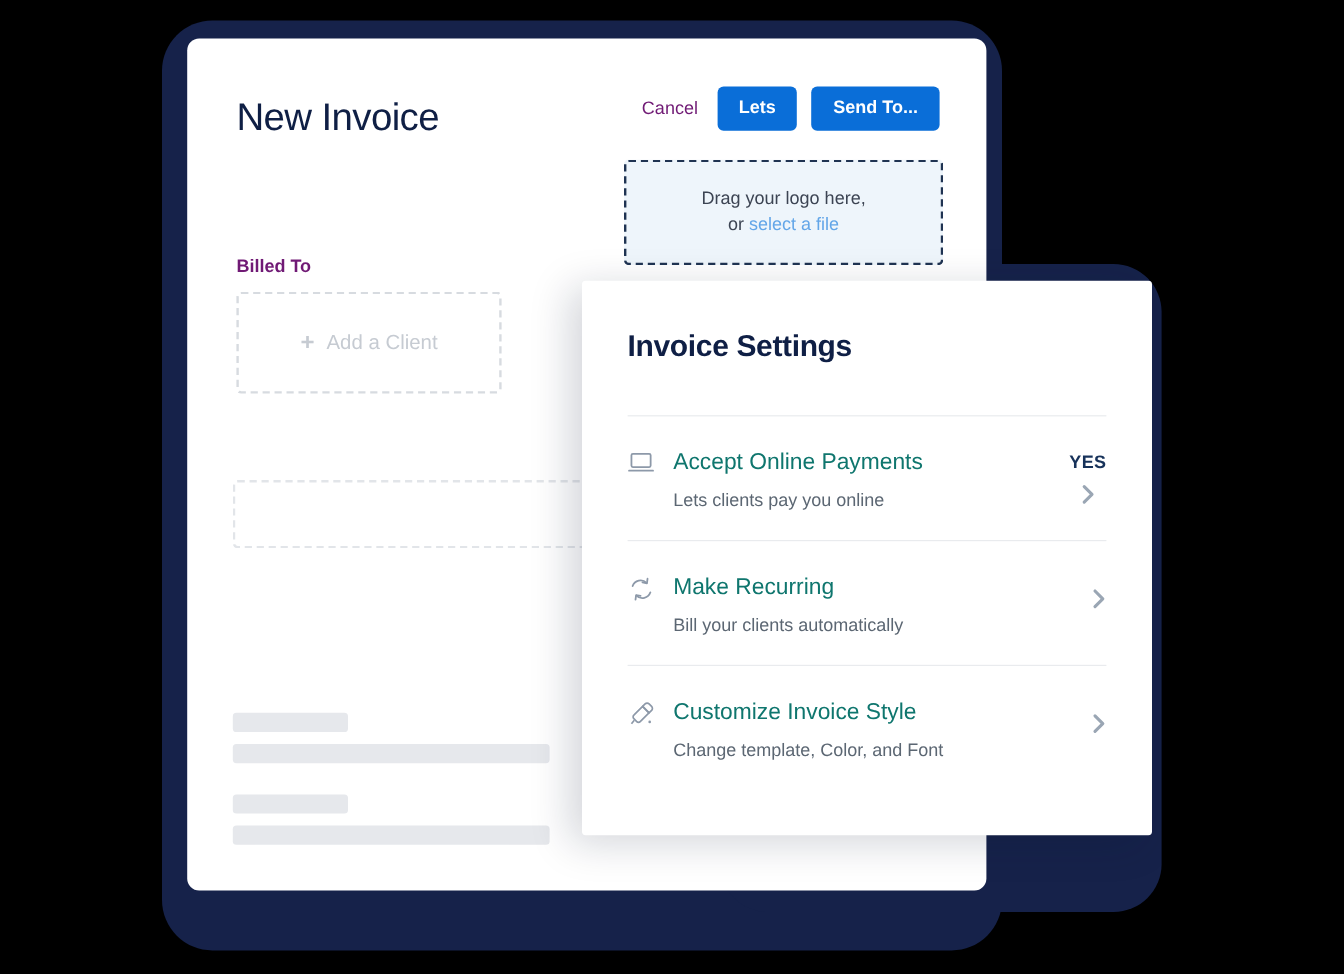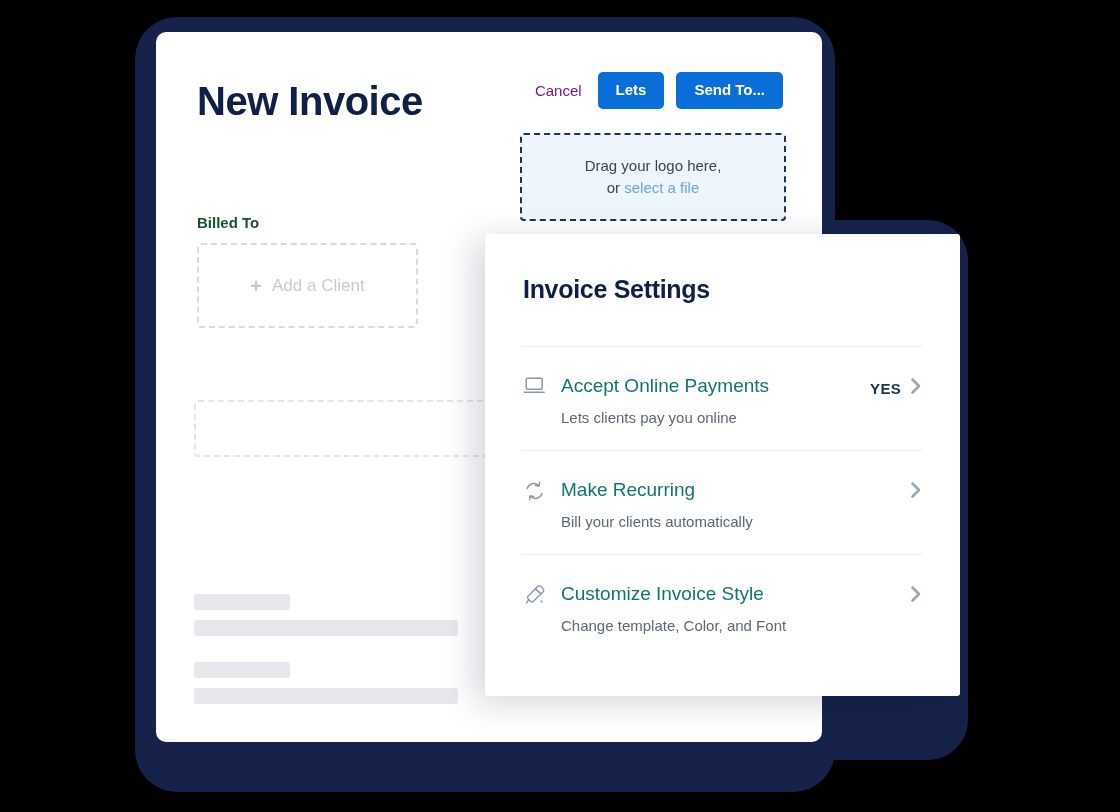--- a/index.html
+++ b/index.html
@@ -45,22 +45,22 @@
     position: absolute;
     left: 156px;
     top: 32px;
     width: 666px;
     height: 710px;
     background: #ffffff;
     border-radius: 10px;
   }
 
   .page-title {
-    font-size: 40px;
-    font-weight: bold;
+    font-size: 32px;
+    font-weight: normal;
     color: #0f1f45;
     letter-spacing: -0.5px;
     position: absolute;
     left: 41px;
     top: 47px;
   }
 
   
   .actions {
     position: absolute;
@@ -119,21 +119,21 @@
     cursor: pointer;
   }
 
   
   .billed-label {
     position: absolute;
     left: 41px;
     top: 182px;
     font-size: 15px;
     font-weight: bold;
-    color: #14532d;
+    color: #701a75;
     text-align: center;
   }
   .client-box {
     position: absolute;
     left: 41px;
     top: 211px;
     width: 221px;
     height: 85px;
     border: 2px dashed #d7dbe0;
     border-radius: 4px;
@@ -237,20 +237,21 @@
   .setting-desc {
     font-size: 15px;
     color: #5c6773;
     margin-top: 11px;
   }
   .setting-right {
     display: flex;
     align-items: center;
     gap: 9px;
     padding-top: 3px;
+    flex-direction: column;
   }
   .setting-value {
     font-size: 15px;
     font-weight: bold;
     color: #17325a;
     letter-spacing: 0.3px;
   }
   .chev { color: #9aa6b4; display: block; }
 </style>
 </head>

